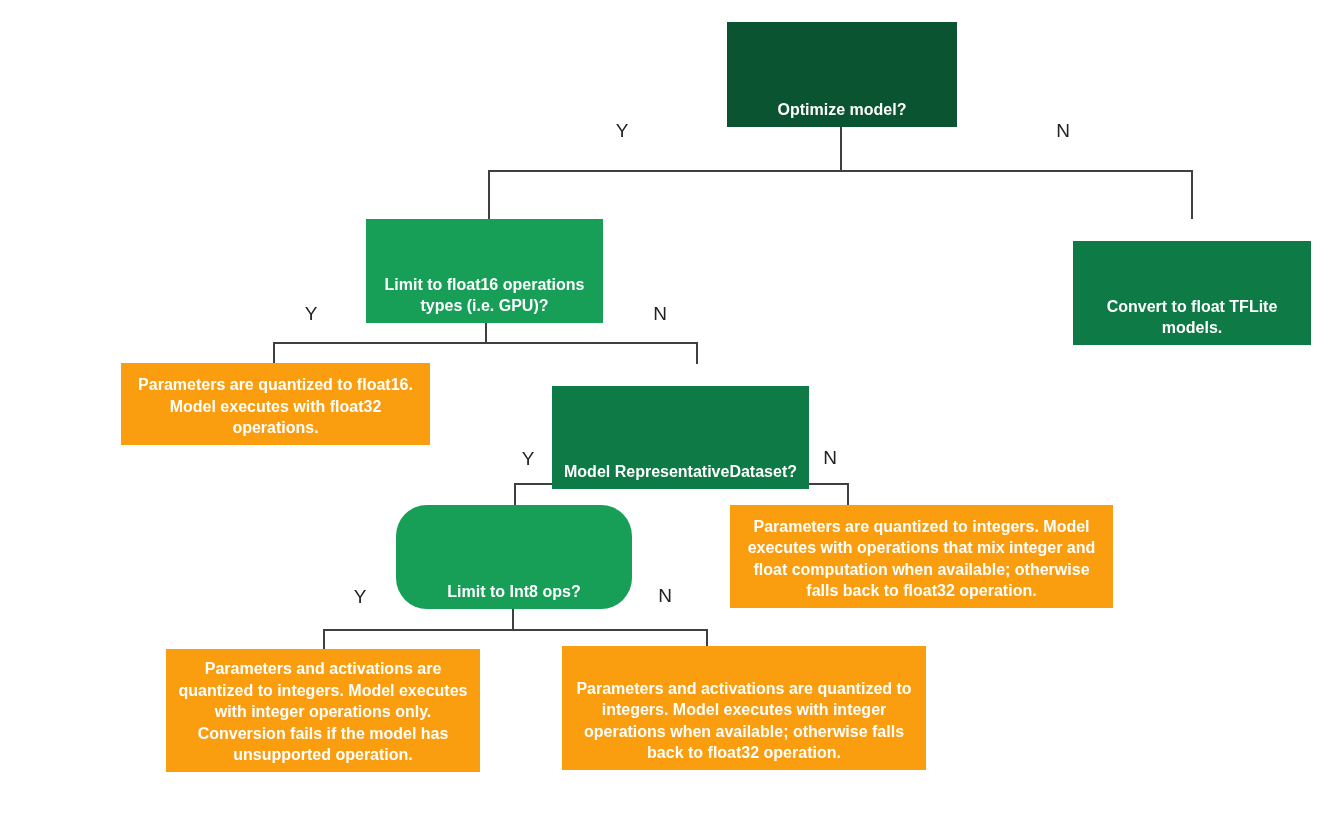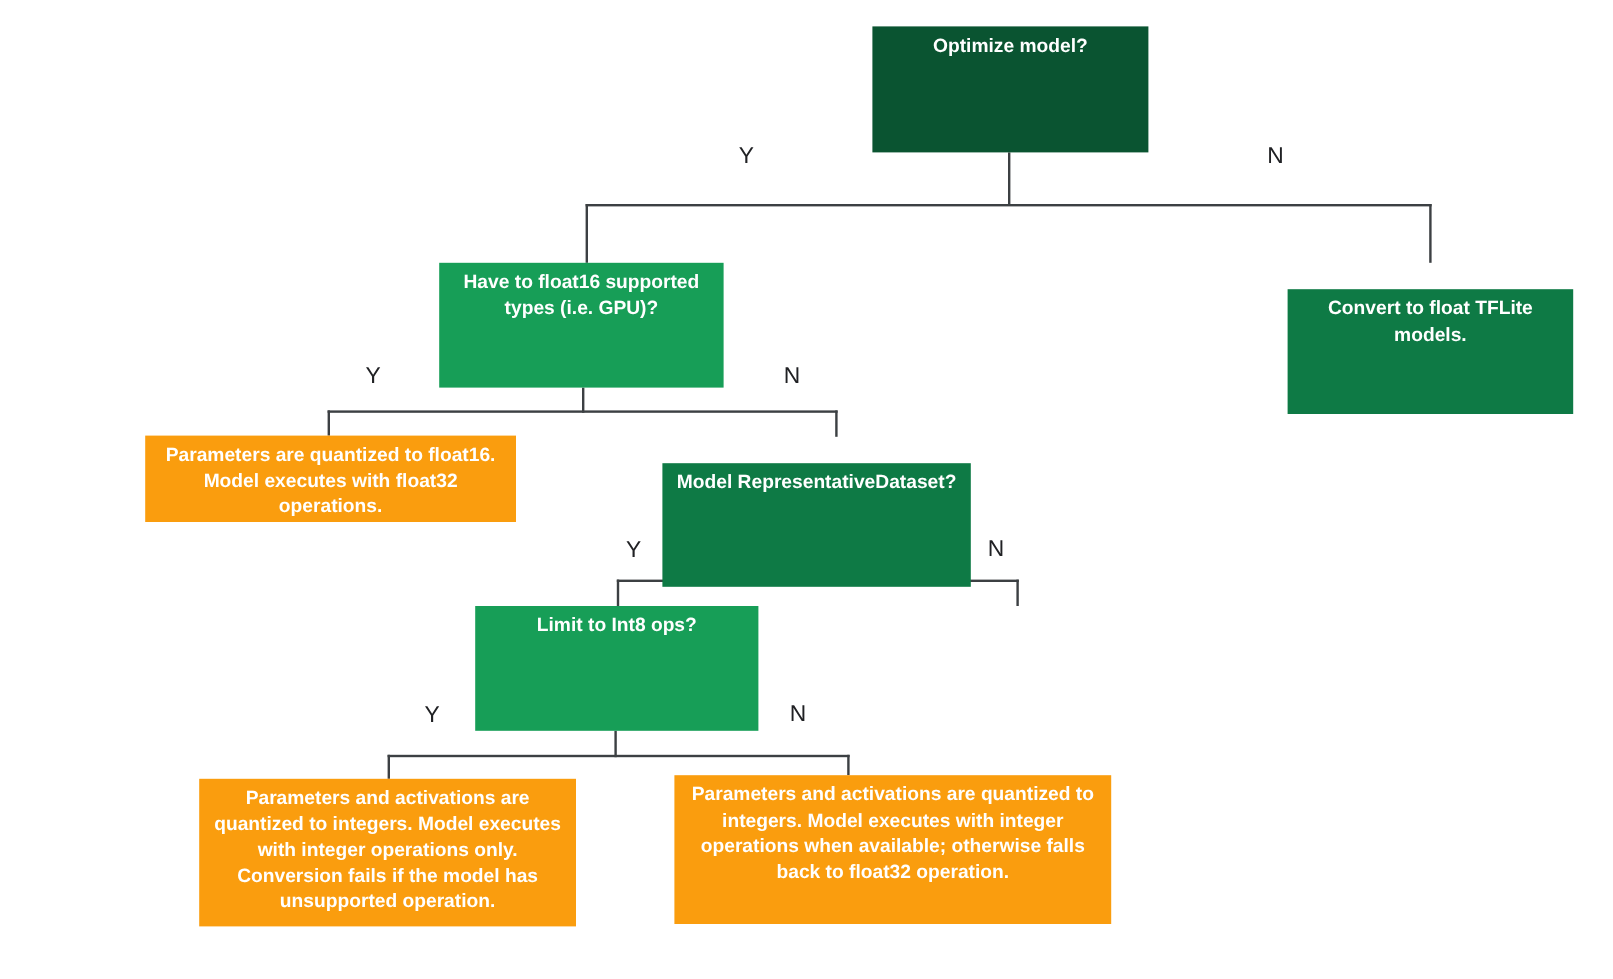--- a/index.html
+++ b/index.html
@@ -1,21 +1,21 @@
 <!DOCTYPE html>
 <html><head>
 <meta charset="utf-8">
 <style>
   html, body { margin:0; padding:0; background:#ffffff; }
   .canvas {
     position:relative; width:1344px; height:816px; background:#ffffff;
     font-family:"Liberation Sans", sans-serif; overflow:hidden;
   }
   .node {
-    position:absolute; display:flex; align-items:flex-start; justify-content:center;
+    position:absolute; display:flex; align-items:flex-end; justify-content:center;
     text-align:center; color:#ffffff; font-weight:bold; font-size:16px;
     line-height:1.35; box-sizing:border-box; padding:6px 12px;
   }
   .node.dark   { background:#0a5431; }
   .node.mid    { background:#0e7a45;margin-top:22px; }
   .node.bright { background:#179e57; }
   .node.orange { background:#fa9d0e; }
   .line { position:absolute; background:#3c4043; }
   .blabel {
     position:absolute; transform:translate(-50%,-50%);
@@ -45,39 +45,42 @@
   <div class="line" style="left:512px; top:609px; width:2px; height:22px;"></div>
   <div class="line" style="left:323px; top:629px; width:385px; height:2px;"></div>
   <div class="line" style="left:323px; top:629px; width:2px; height:20px;"></div>
   <div class="line" style="left:706px; top:629px; width:2px; height:17px;"></div>
 
   <div class="node dark" style="left:727px; top:22px; width:230px; height:105px;">
     <span>Optimize model?</span>
   </div>
 
   <div class="node bright" style="left:366px; top:219px; width:237px; height:104px;">
-    <span>Have to float16 supported types (i.e. GPU)?</span>
+    <span>Limit to float16 operations types (i.e. GPU)?</span>
   </div>
 
   <div class="node mid" style="left:1073px; top:219px; width:238px; height:104px;">
     <span>Convert to float TFLite models.</span>
   </div>
 
-  <div class="node orange" style="left:121px; top:363px; width:309px; height:72px;">
+  <div class="node orange" style="left:121px; top:363px; width:309px; height:82px;">
     <span>Parameters are quantized to float16. Model executes with float32 operations.</span>
   </div>
 
   <div class="node mid" style="left:552px; top:364px; width:257px; height:103px;">
     <span>Model RepresentativeDataset?</span>
   </div>
 
-  <div class="node bright" style="left:396px; top:505px; width:236px; height:104px;">
+  <div class="node bright" style="left:396px; top:505px; width:236px; height:104px;border-radius:31px;">
     <span>Limit to Int8 ops?</span>
   </div>
 
+  <div class="node orange" style="left:730px; top:505px; width:383px; height:103px; padding:6px 14px;">
+    <span>Parameters are quantized to integers. Model executes with operations that mix integer and float computation when available; otherwise falls back to float32 operation.</span>
+  </div>
 
   <div class="node orange" style="left:166px; top:649px; width:314px; height:123px;">
     <span>Parameters and activations are quantized to integers. Model executes with integer operations only. Conversion fails if the model has unsupported operation.</span>
   </div>
 
   <div class="node orange" style="left:562px; top:646px; width:364px; height:124px;">
     <span>Parameters and activations are quantized to integers. Model executes with integer operations when available; otherwise falls back to float32 operation.</span>
   </div>
 
   <div class="blabel" style="left:622px; top:131px;">Y</div>

